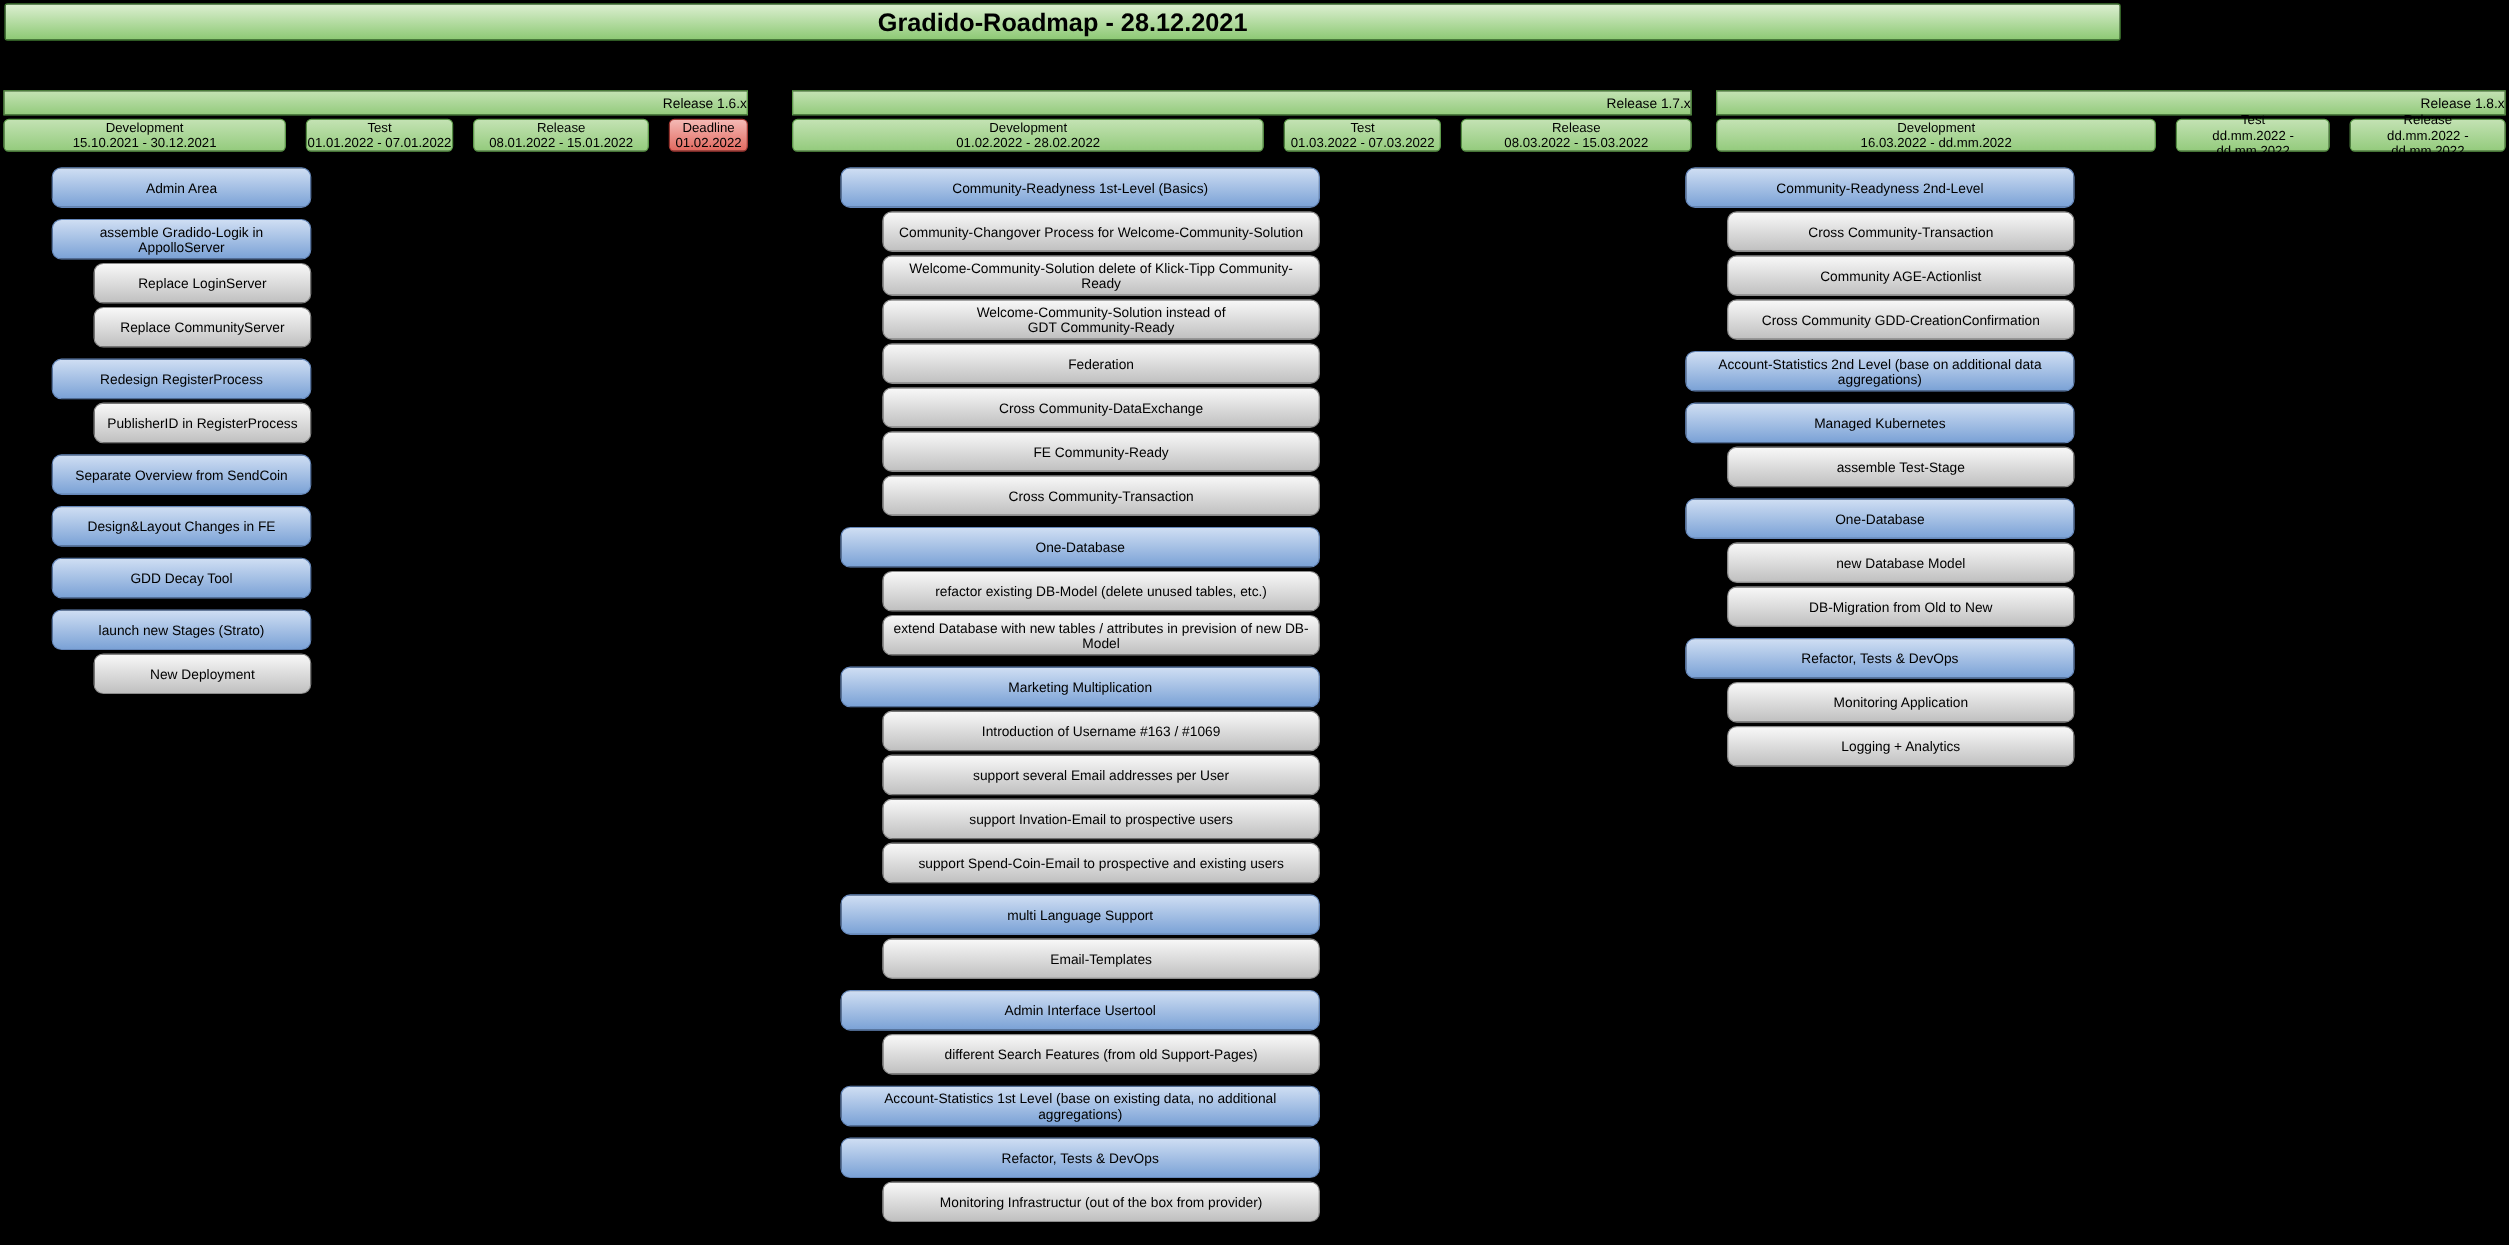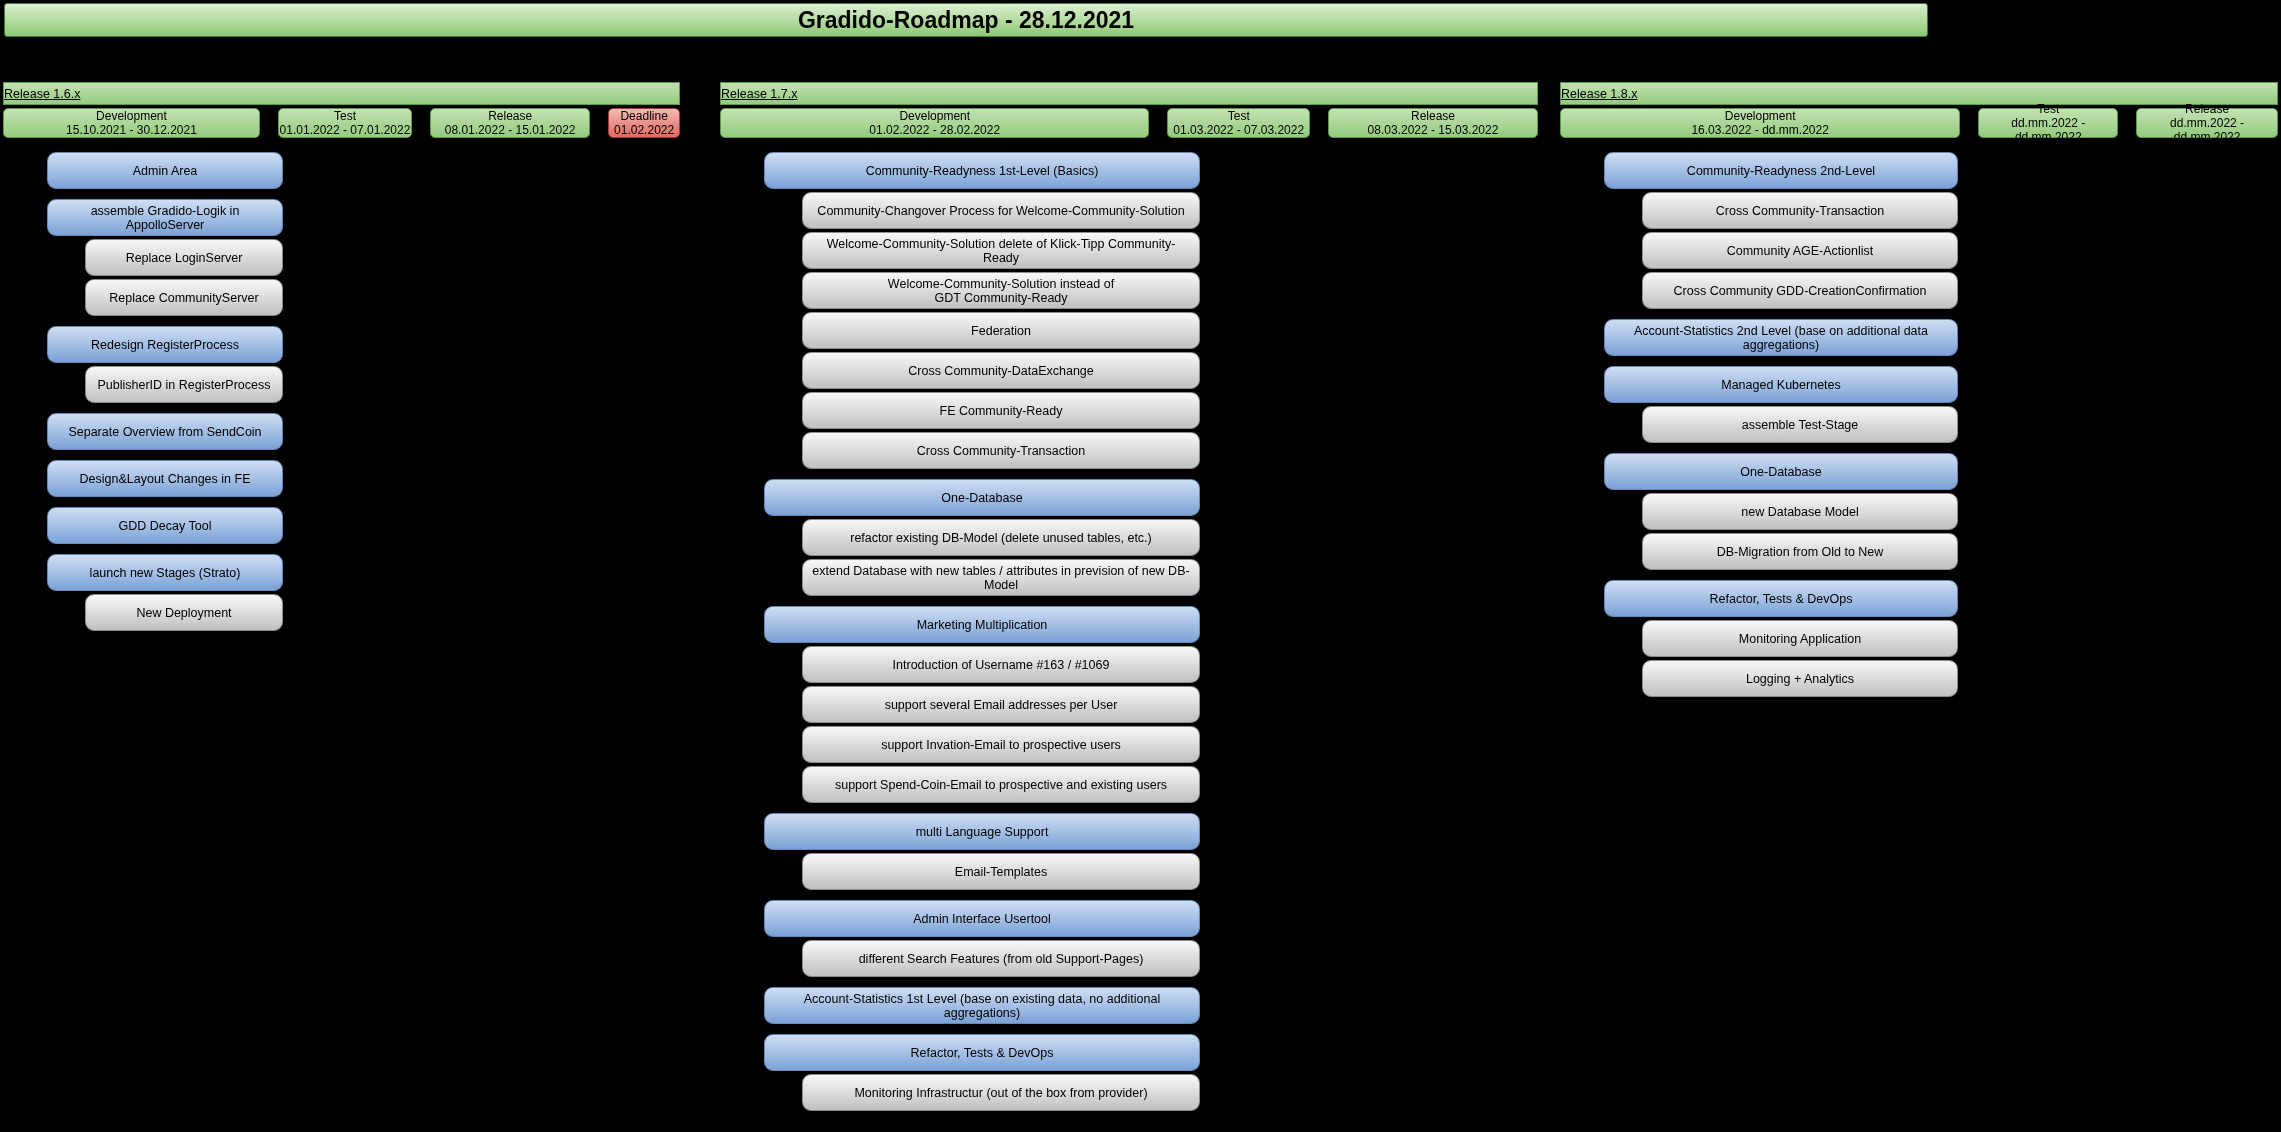--- a/index.html
+++ b/index.html
@@ -18,23 +18,22 @@
     border-radius: 3px;
     display: flex; align-items: center; justify-content: center;
     font-size: 23px; font-weight: bold;
   }
   .section { position: absolute; top: 82px; }
   .release-bar {
     width: 100%; height: 23px;
     background: linear-gradient(#c3e2b3, #94cb7d);
     border: 1px solid #5d9b4a;
     border-radius: 0;
-    display: flex; align-items: center; justify-content: flex-start;
+    display: flex; align-items: center; justify-content: flex-end;
     font-size: 12.5px;
-    text-decoration: underline;
   }
   .phase-row { display: flex; gap: 18px; margin-top: 3px; }
   .phase {
     height: 30px; border-radius: 5px;
     display: flex; flex-direction: column; align-items: center; justify-content: center;
     font-size: 12px; line-height: 14px; text-align: center;
   }
   .phase.green { background: linear-gradient(#c3e2b3, #94cb7d); border: 1px solid #5d9b4a; }
   .phase.red   { background: linear-gradient(#f4b9b5, #e2695f); border: 1px solid #a33934; }
   .tasks {
@@ -192,21 +191,21 @@
   </div>
   <div class="group">
     <div class="task parent">Account-Statistics 1st Level (base on existing data, no additional aggregations)</div>
   </div>
   <div class="group">
     <div class="task parent">Refactor, Tests &amp; DevOps</div>
     <div class="task child">Monitoring Infrastructur (out of the box from provider)</div>
   </div>
 </div>
 
-<div class="tasks" style="left:1560px; width:398px;justify-content:center;">
+<div class="tasks" style="left:1488px; width:398px;justify-content:center;">
   <div class="group">
     <div class="task parent">Community-Readyness 2nd-Level</div>
     <div class="task child">Cross Community-Transaction</div>
     <div class="task child">Community AGE-Actionlist</div>
     <div class="task child">Cross Community GDD-CreationConfirmation</div>
   </div>
   <div class="group">
     <div class="task parent">Account-Statistics 2nd Level (base on additional data aggregations)</div>
   </div>
   <div class="group">

